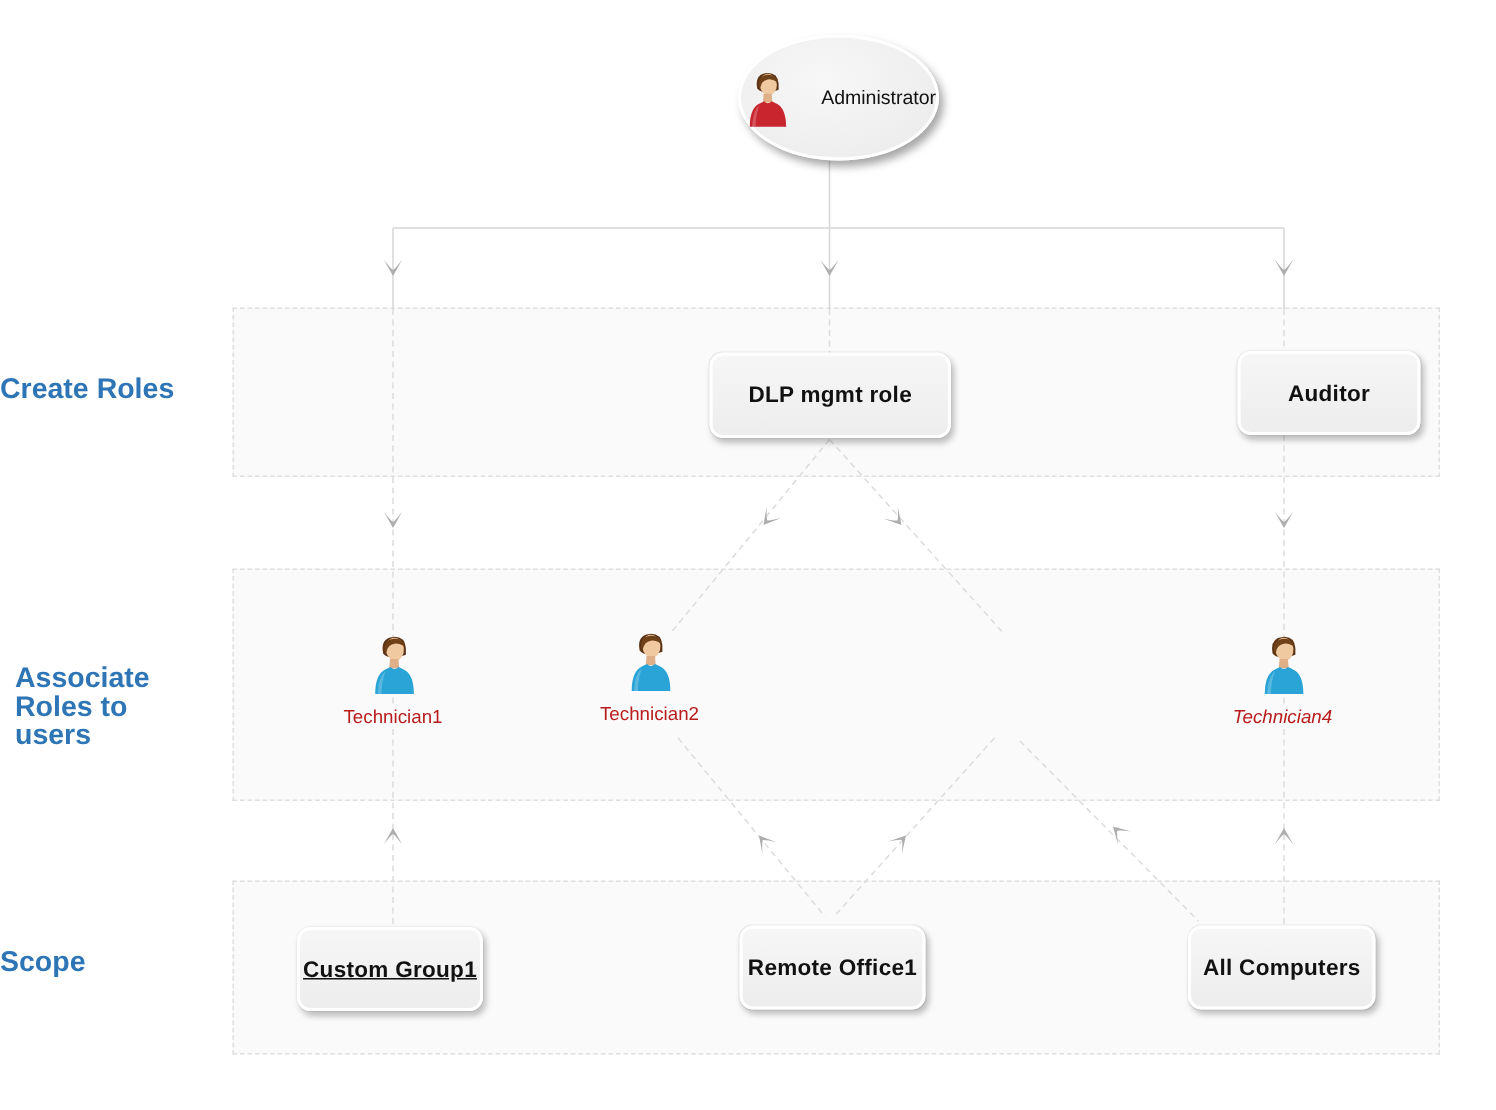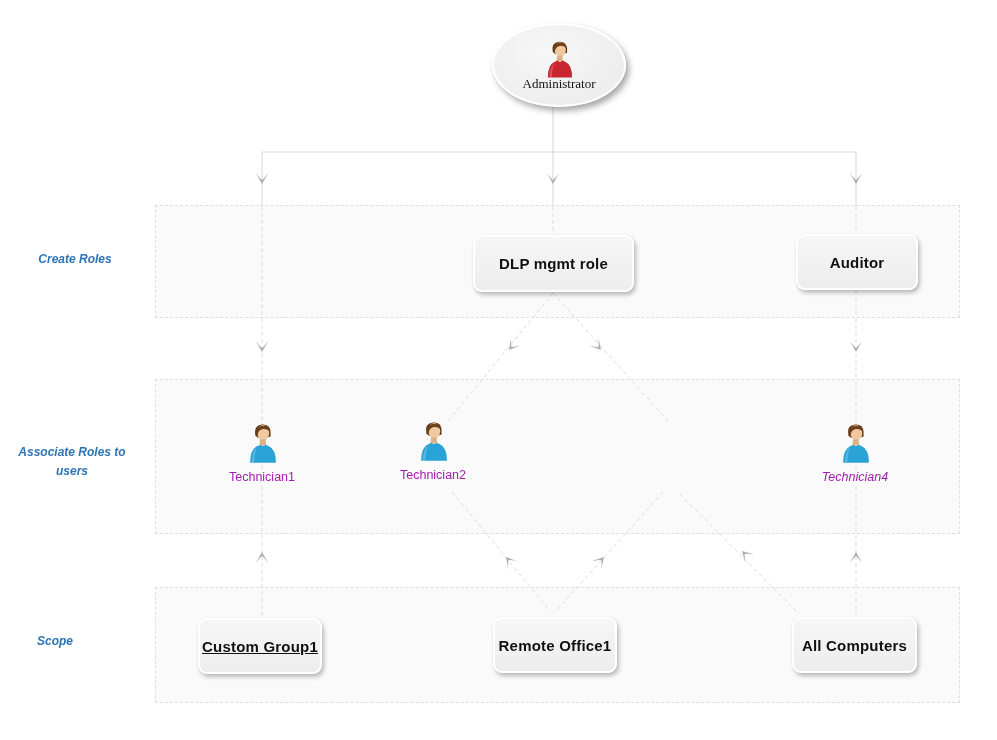--- a/index.html
+++ b/index.html
@@ -32,63 +32,62 @@
   
   #connectors{position:absolute;left:0;top:0;z-index:2;}
   #connectors line.solid{stroke:var(--line);stroke-width:1;}
   #connectors line.dashed, #connectors path.dashed{
     stroke:var(--dash);stroke-width:1;fill:none;stroke-dasharray:4 3;
   }
   #connectors path.arrow{fill:var(--arrow);stroke:none;}
   
   .section-label{
     position:absolute;color:var(--label-blue);font-weight:bold;
-    font-size:12px;line-height:19px;text-align:center;z-index:3;font-style:italic;
+    font-size:19px;line-height:19px;z-index:3;
   }
   #label-create{left:0;top:250px;width:150px;}
   #label-associate{left:10px;top:443px;width:124px;}
   #label-scope{left:0;top:632px;width:110px;}
   
   .node-btn{
     position:absolute;z-index:4;
     display:flex;align-items:center;justify-content:center;
     background:linear-gradient(180deg,#f6f6f6 0%,#ededed 100%);
     border:2px solid #ffffff;border-radius:9px;
     box-shadow:2px 3px 4px rgba(0,0,0,0.25), 0 0 1px rgba(0,0,0,0.15);
     box-sizing:border-box;
     font-size:15px;font-weight:bold;color:var(--node-text);
     letter-spacing:.2px;
   }
   #btn-guest{left:200px;top:234px;width:122px;height:57px;}
   #btn-dlp{left:473px;top:235px;width:161px;height:57px;}
-  #btn-auditor{left:796px;top:234px;width:122px;height:56px;}
+  #btn-auditor{left:825px;top:234px;width:122px;height:56px;}
   #btn-custom-group{left:198px;top:618px;width:124px;height:56px;text-decoration:underline;}
   #btn-remote-office{left:493px;top:617px;width:124px;height:56px;}
   #btn-all-computers{left:792px;top:617px;width:125px;height:56px;}
   
   #admin-node{
     position:absolute;left:492px;top:23px;width:134px;height:84px;z-index:4;
     border-radius:50%;
     background:radial-gradient(ellipse at 42% 35%, #f7f7f7 0%, #eeeeee 70%, #e9e9e9 100%);
     border:2px solid #ffffff;
     box-shadow:3px 4px 6px rgba(0,0,0,0.35);
     box-sizing:border-box;
-    display:flex;flex-direction:column;align-items:center;justify-content:center;
+    display:flex;flex-direction:row;align-items:center;justify-content:space-between;
     padding-top:1px;
-    font-family:Liberation Serif, serif;
   }
   #admin-node .person-icon svg{display:block;}
   #admin-label{font-size:13px;color:#111;margin-top:-3px;}
   
   .person{
     position:absolute;z-index:4;width:110px;
     display:flex;flex-direction:column;align-items:center;
   }
   .person .person-label{
-    font-size:12.5px;color:#a21caf;margin-top:1px;
+    font-size:12.5px;color:#b91c1c;margin-top:1px;
     background:var(--panel-bg);padding:0 3px;
   }
   #tech1{left:207px;top:421px;}
   #tech2{left:378px;top:419px;}
   #tech3{left:617px;top:419px;}
   #tech4{left:800px;top:421px;font-style:italic;}
 </style>
 </head>
 <body>
 

